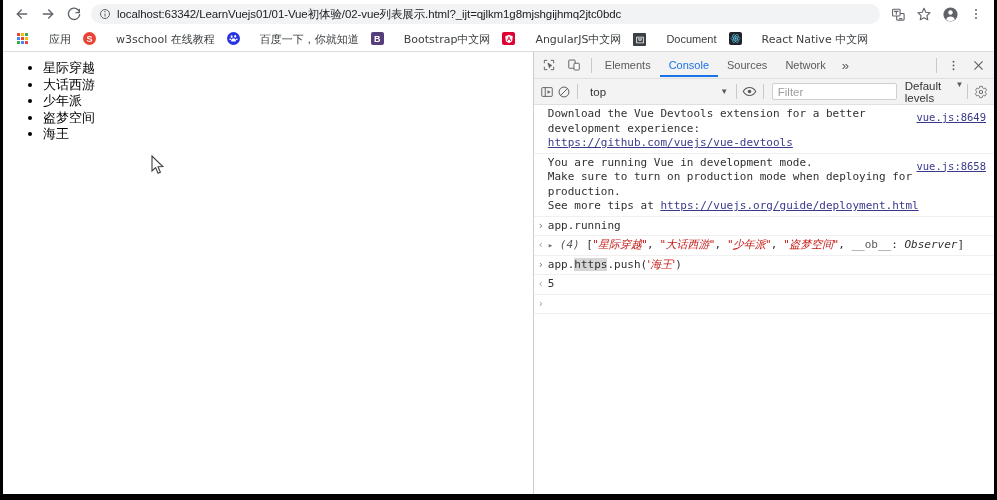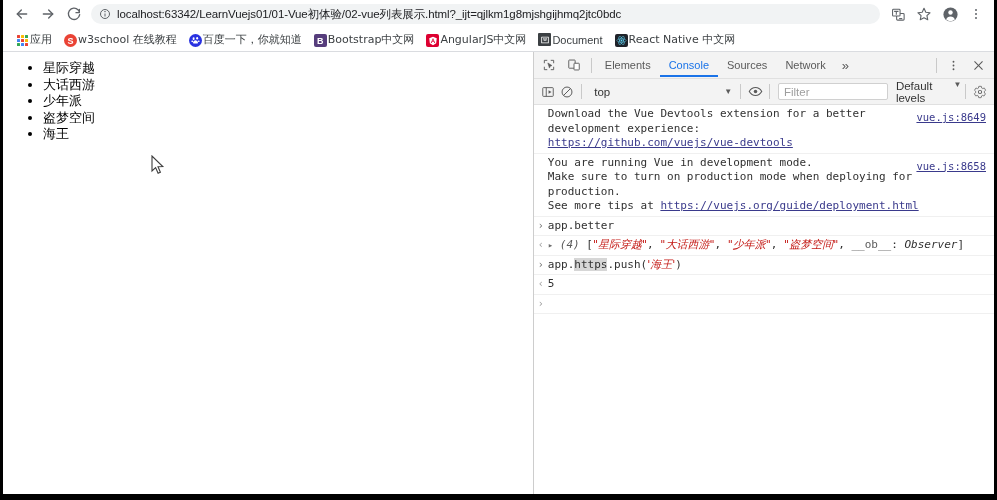--- a/index.html
+++ b/index.html
@@ -78,22 +78,22 @@
   .bookmarks {
     height: 24px;
     display: flex;
     align-items: center;
     padding: 0 7px;
     gap: 0px;
     border-bottom: 1px solid #dadce0;
     overflow: hidden;
   }
   .bm {
-    display: flex; align-items: flex-end;
-    gap: 1px;
+    display: flex; align-items: flex-start;
+    gap: 20px;
     padding: 2px 6px;
     font-size: 11px;
     color: #3c4043;
     white-space: nowrap;
     cursor: pointer;
     border-radius: 3px;
     flex: 0 0 auto;
   }
   .bm-ic {
     width: 13px; height: 13px;
@@ -217,21 +217,21 @@
   .ctx-select {
     display: flex; align-items: center;
     font-size: 11.5px; color: #333;
     min-width: 150px;
     padding: 0 4px 0 8px;
     cursor: pointer;
     justify-content: space-between;
   }
   .caret { font-size: 8px; color:#5a5a5a; margin-left: 6px;}
   .filter-input {
-    width: 110px; height: 17px;
+    width: 125px; height: 17px;
     background: #fff;
     border: 1px solid #d0d0d0;
     border-radius: 2px;
     font-size: 11.5px;
     color: #8a8a8a;
     padding: 0 5px;
     margin: 0 4px;
     line-height: 15px;
     font-family: "Liberation Sans", sans-serif;
   }
@@ -558,21 +558,21 @@
           <div class="gutter"></div>
           <div class="body"><span>You are running Vue in development mode.</span>
 <span>Make sure to turn on production mode when deploying for</span>
 <span>production.</span>
 <span>See more tips at </span><span class="link">https://vuejs.org/guide/deployment.html</span></div>
           <div class="src">vue.js:8658</div>
         </div>
 
         <div class="msg input-row">
           <div class="gutter">›</div>
-          <div class="body">app.better</div>
+          <div class="body">app.running</div>
         </div>
 
         <div class="msg result-row">
           <div class="gutter res-arrow">‹</div>
           <div class="body"><span class="tri">▸</span> <span class="cnt">(4)</span> <span class="plain">[</span><span class="str cjk">"<span>星际穿越</span>"</span><span class="plain">, </span><span class="str cjk">"<span>大话西游</span>"</span><span class="plain">, </span><span class="str cjk">"<span>少年派</span>"</span><span class="plain">, </span><span class="str cjk">"<span>盗梦空间</span>"</span><span class="plain">, </span><span class="prop">__ob__</span><span class="plain">: </span><span class="obj">Observer</span><span class="plain">]</span></div>
         </div>
 
         <div class="msg input-row">
           <div class="gutter">›</div>
           <div class="body"><span class="plain">app.</span><span class="hl">https</span><span class="plain">.push(</span><span class="str cjk">'海王'</span><span class="plain">)</span></div>

